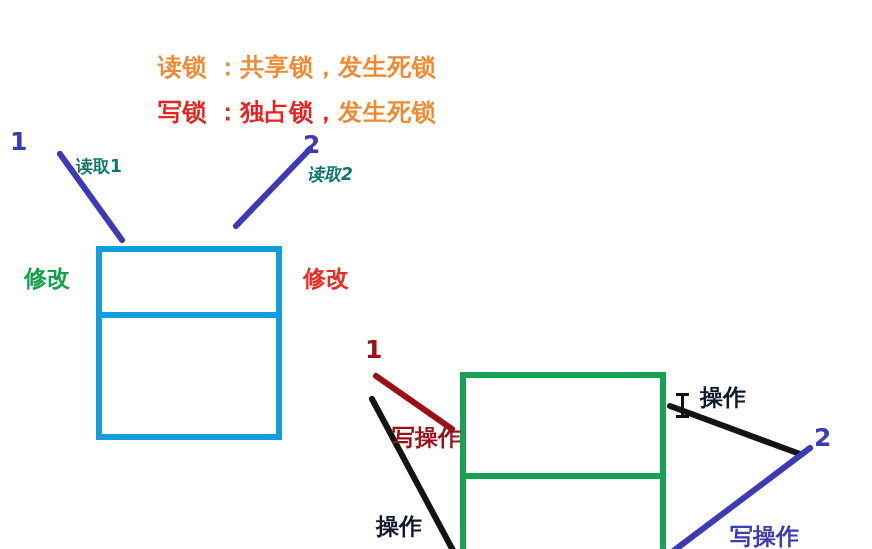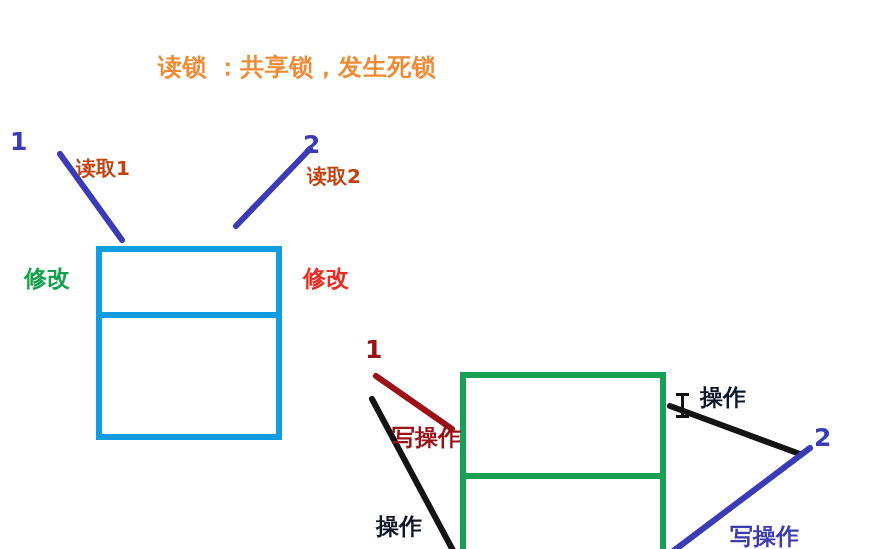--- a/index.html
+++ b/index.html
@@ -40,28 +40,28 @@
     font-size: 24px;
     letter-spacing: 0.5px;
   }
   .hdr-1 { left: 158px; top: 11px; color: #ef8a32; }
   .hdr-2 { left: 158px; top: 56px; }
   .hdr-2 .seg-red { color: #e8221c; }
   .hdr-2 .seg-orange { color: #ef8a32; }
 
   
   .num-blue { color: #3b3bb5; font-size: 25px; }
-  .txt-blue { color: #c2410c; font-size: 20px; }
+  .txt-blue { color: #0f766e; font-size: 17px; }
   .txt-green { color: #13a04a; font-size: 23px; }
   .txt-red { color: #ed2a22; font-size: 23px; }
 
   .n1 { left: 10px; top: 85px; }
   .read1 { left: 76px; top: 114px; }
   .n2 { left: 303px; top: 88px; }
-  .read2 { left: 307px; top: 122px; }
+  .read2 { left: 307px; top: 122px; font-style: italic; }
   .mod-left { left: 24px; top: 222px; }
   .mod-right { left: 303px; top: 222px; }
 
   
   .stmt {
     font-size: 19px;
     letter-spacing: 0.4px;
   }
   .stmt-red { left: 437px; top: 175px; color: #ed2a22; }
   .stmt-blue { left: 437px; top: 199px; color: #1278c8; }
@@ -113,20 +113,21 @@
     </g>
 
     <line x1="376" y1="332" x2="452" y2="385" stroke="#9c1118" stroke-width="6" stroke-linecap="round"></line>
     <line x1="372" y1="355" x2="456" y2="512" stroke="#141414" stroke-width="6" stroke-linecap="round"></line>
     <line x1="670" y1="362" x2="800" y2="410" stroke="#141414" stroke-width="6" stroke-linecap="round"></line>
     <line x1="810" y1="404" x2="672" y2="508" stroke="#3b3bb5" stroke-width="6" stroke-linecap="round"></line>
   </svg>
 
   <div class="lbl hdr hdr-1">读锁 ：共享锁，发生死锁</div>
 
+  <div class="lbl hdr hdr-2"><span class="seg-red">写锁 ：独占锁，</span><span class="seg-orange">发生死锁</span></div>
 
   <div class="lbl num-blue n1">1</div>
   <div class="lbl txt-blue read1">读取1</div>
 
   <div class="lbl num-blue n2">2</div>
   <div class="lbl txt-blue read2">读取2</div>
 
   <div class="lbl txt-green mod-left">修改</div>
   <div class="lbl txt-red mod-right">修改</div>
 

